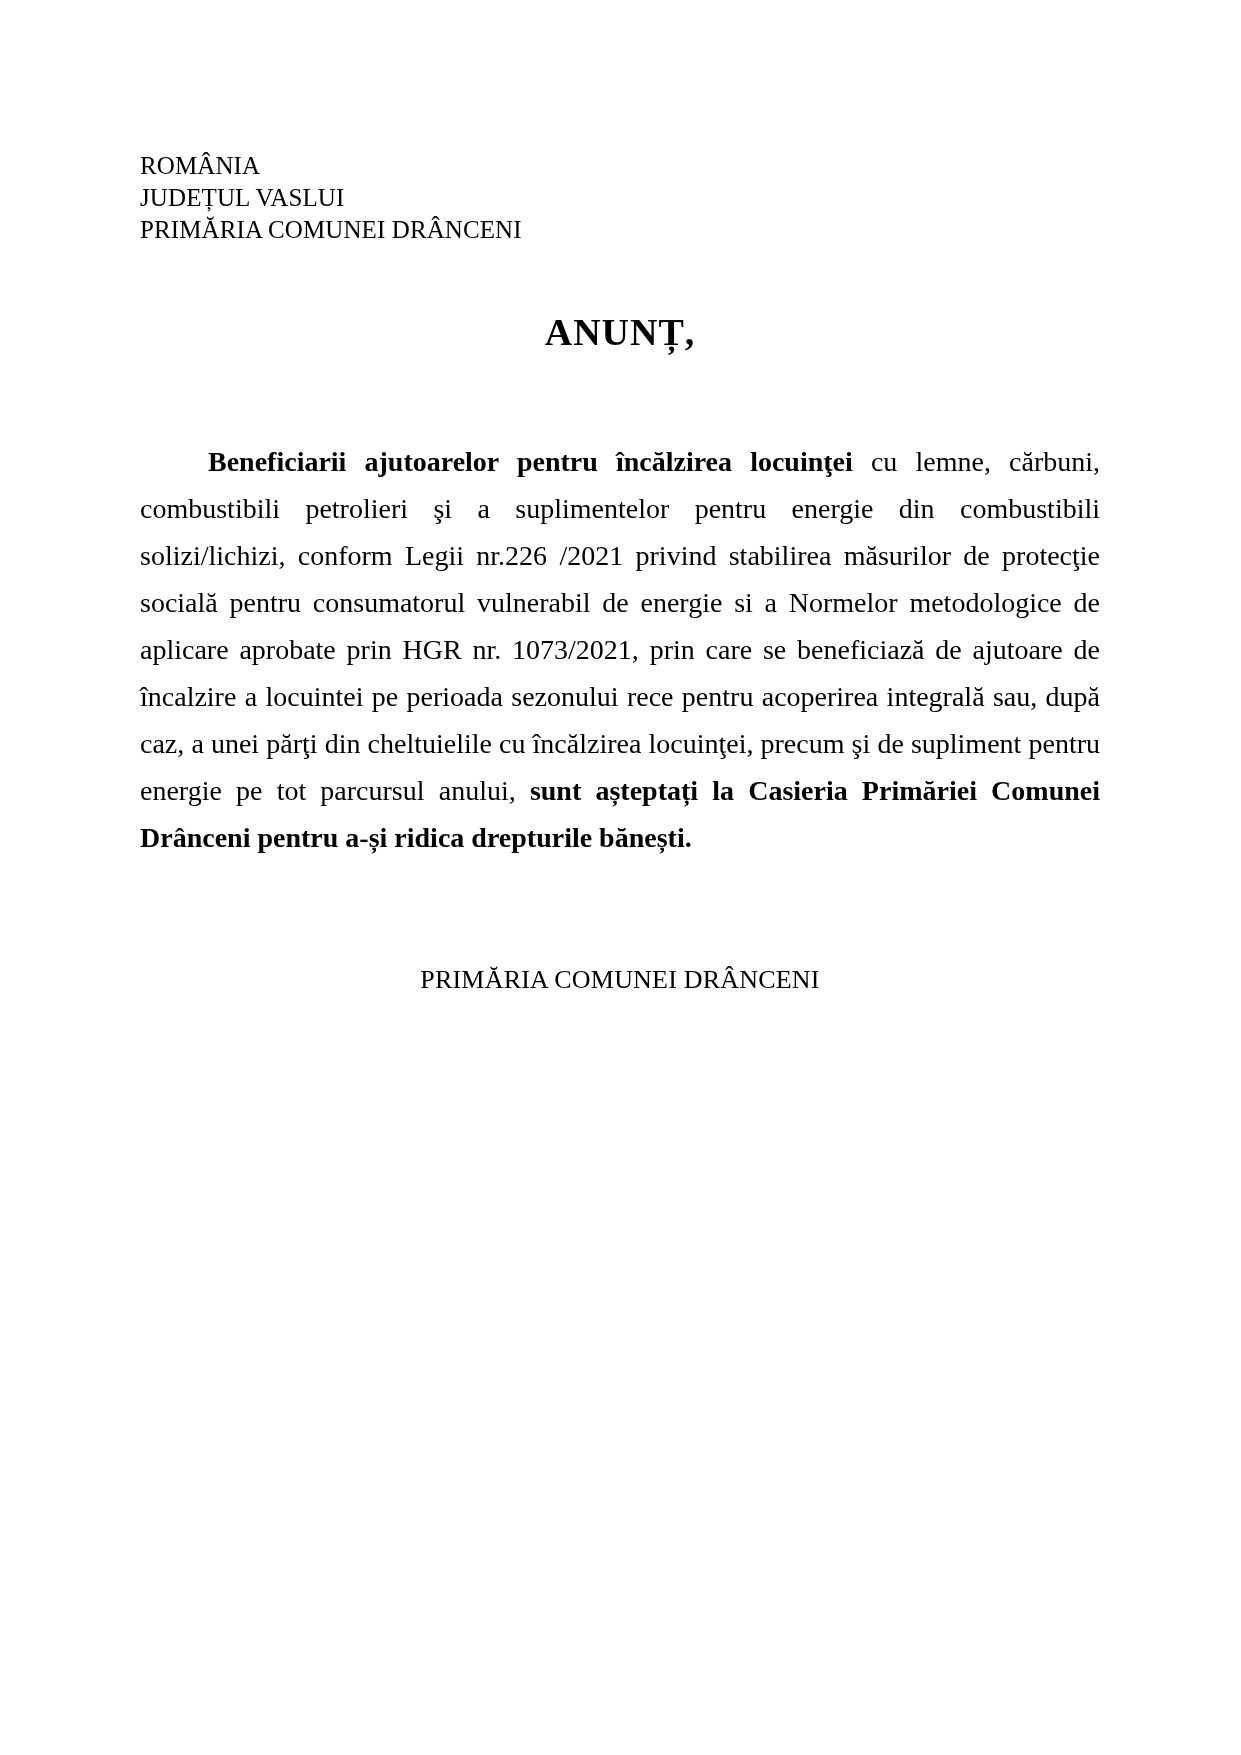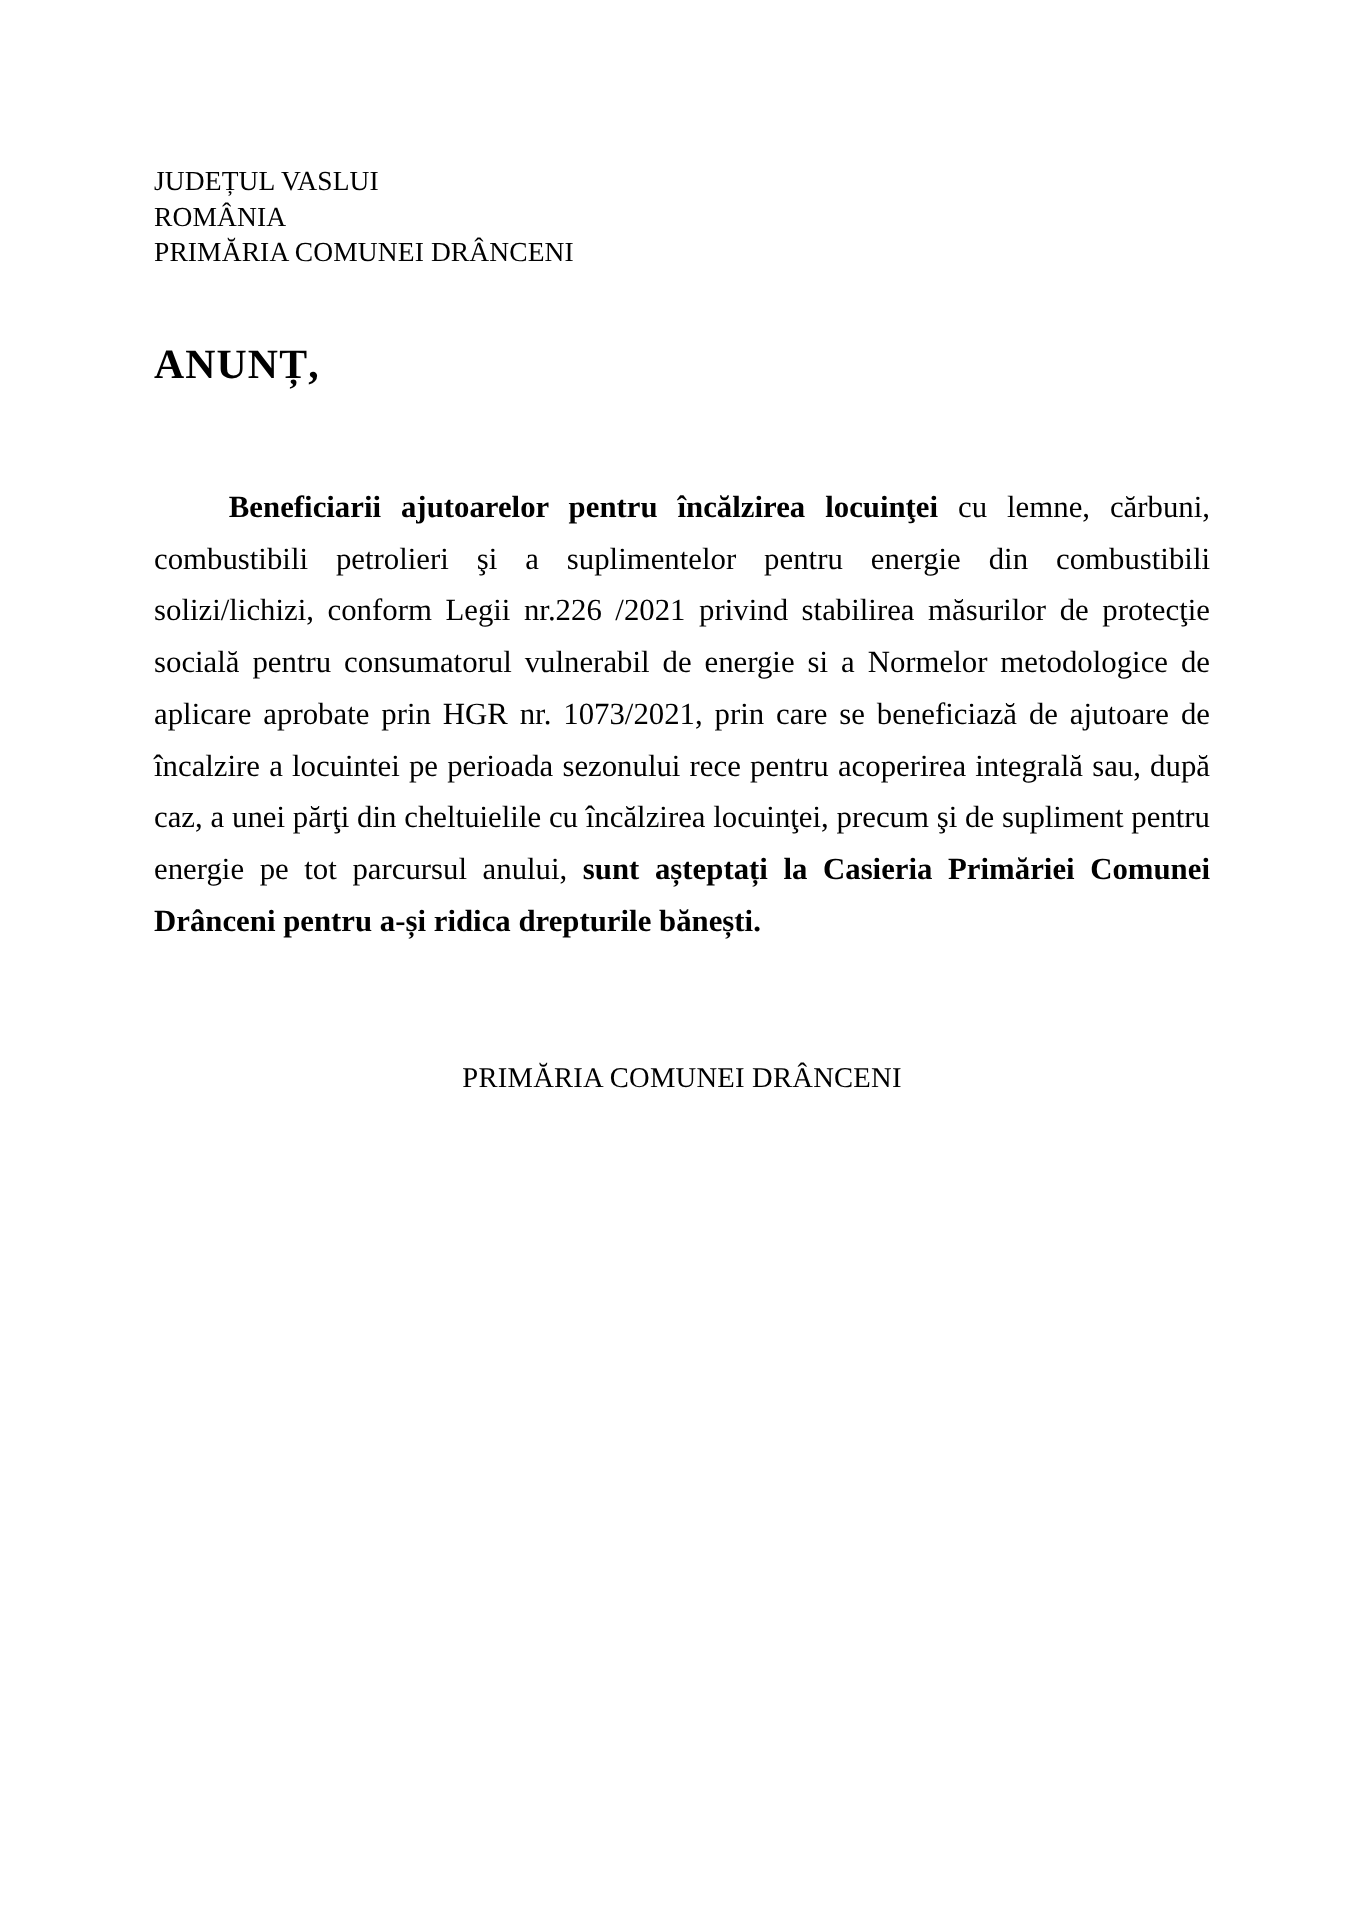--- a/index.html
+++ b/index.html
@@ -31,20 +31,21 @@
   }
   .letterhead {
     font-size: 25px;
     line-height: 1.28;
     letter-spacing: 0.1px;
   }
   .letterhead div {
     white-space: nowrap;
   }
   .title {
+    text-align: center;
     font-size: 38px;
     font-weight: bold;
     letter-spacing: 1px;
     margin-top: 64px;
     margin-bottom: 0;
   }
   .body-text {
     margin-top: 84px;
     font-size: 28px;
     line-height: 1.68;
@@ -62,22 +63,22 @@
     letter-spacing: 0.2px;
   }
 </style>
 </head>
 <body>
 
 <div class="page">
   <div class="content">
 
     <div class="letterhead">
+      <div>ROMÂNIA</div>
       <div>JUDEȚUL VASLUI</div>
-      <div>ROMÂNIA</div>
       <div>PRIMĂRIA COMUNEI DRÂNCENI</div>
     </div>
 
     <h1 class="title">ANUNȚ,</h1>
 
     <p class="body-text">
       <b>Beneficiarii ajutoarelor pentru încălzirea locuinţei</b><span> cu lemne, cărbuni, combustibili petrolieri şi a suplimentelor pentru energie din combustibili solizi/lichizi, conform Legii nr.226 /2021 privind stabilirea măsurilor de protecţie socială pentru consumatorul vulnerabil de energie si a Normelor metodologice de aplicare aprobate prin HGR nr. 1073/2021, prin care se  beneficiază  de ajutoare de încalzire a locuintei pe perioada sezonului rece pentru acoperirea integrală sau, după caz, a unei părţi din cheltuielile cu încălzirea locuinţei, precum şi de supliment pentru energie pe tot parcursul anului, </span><b>sunt așteptați la Casieria Primăriei Comunei Drânceni pentru a-și ridica drepturile bănești.</b>
     </p>
 
     <div class="signature">PRIMĂRIA COMUNEI DRÂNCENI</div>

